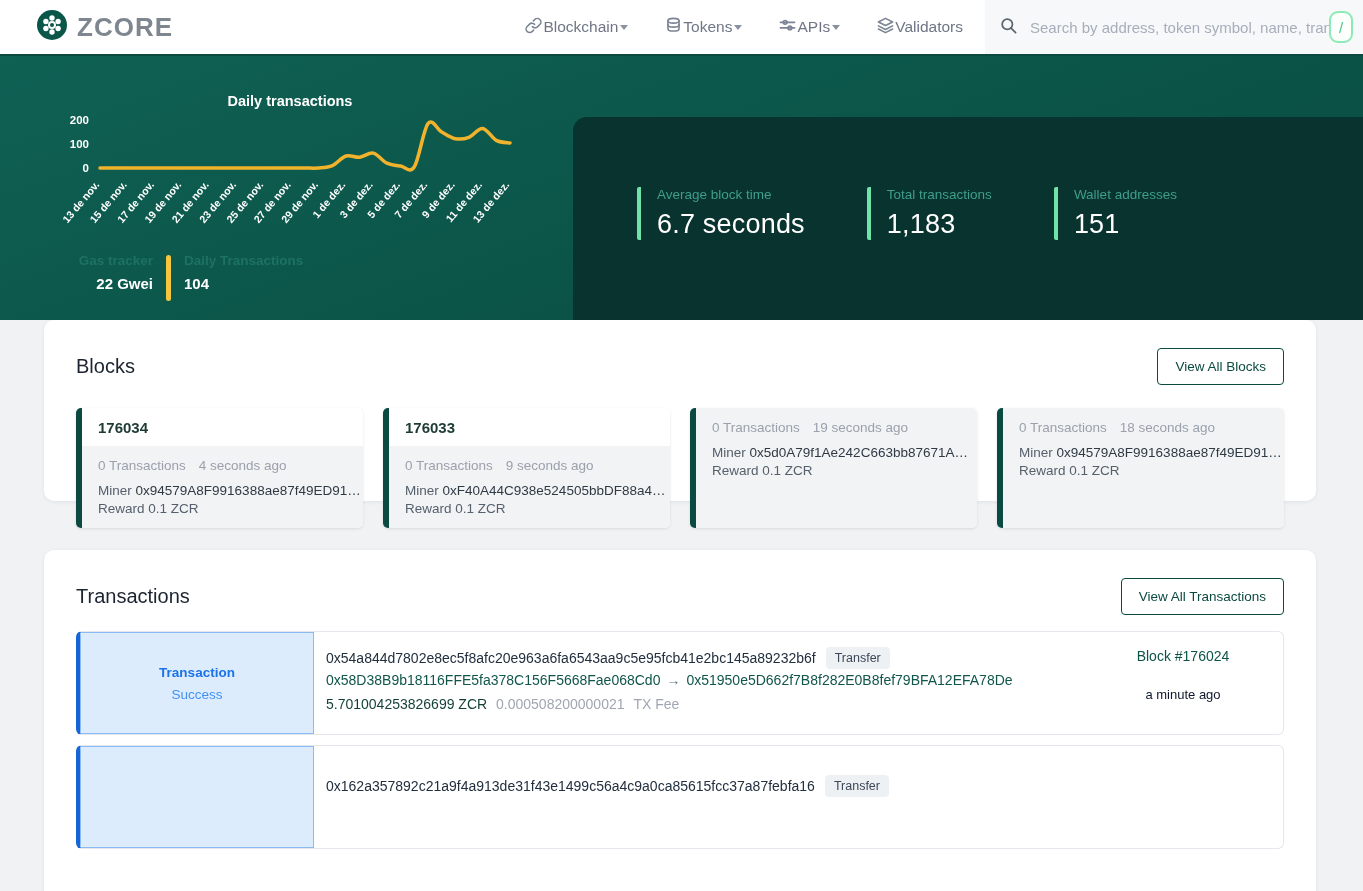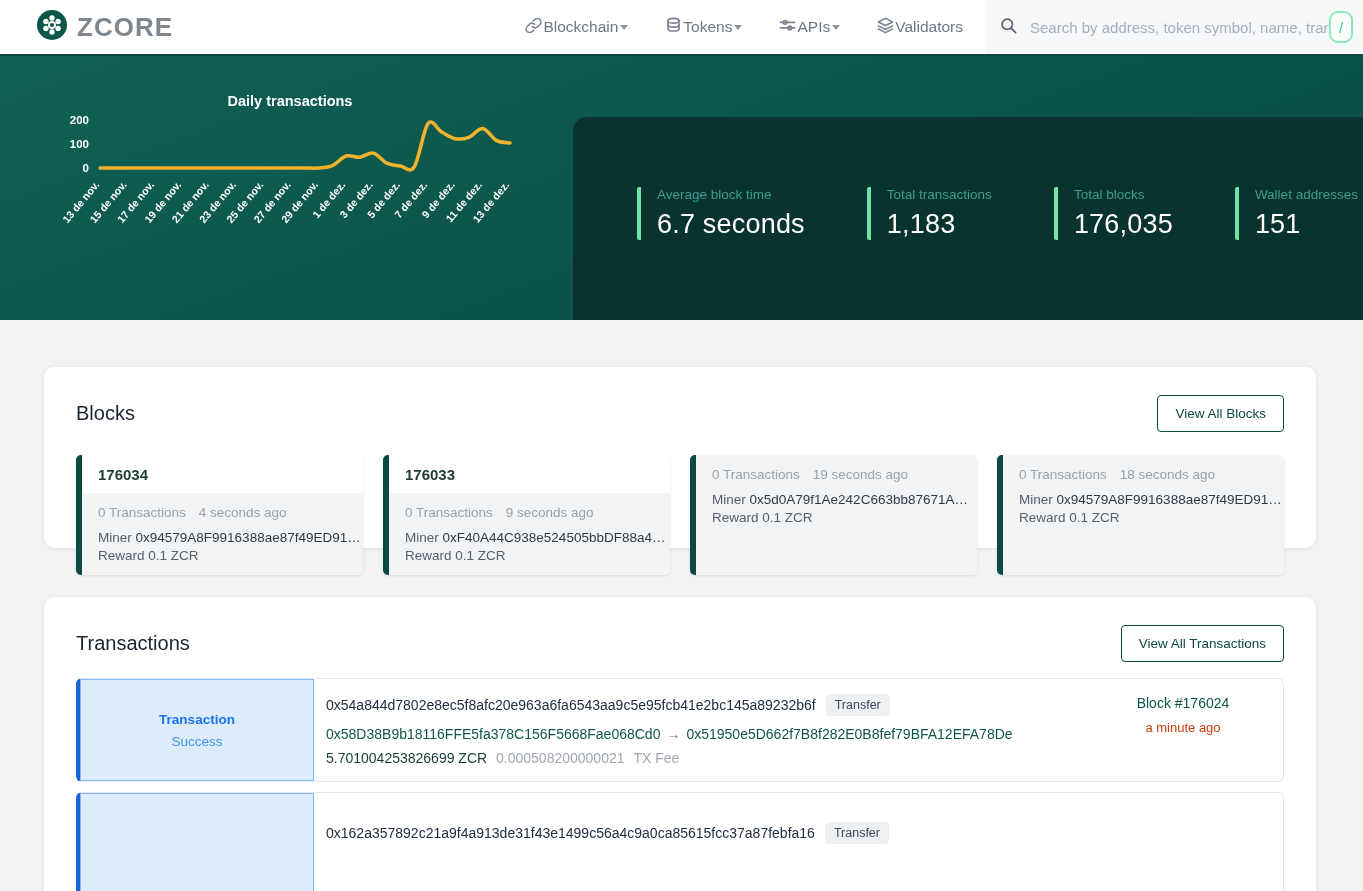--- a/index.html
+++ b/index.html
@@ -54,21 +54,21 @@
 
   
   .section-card{width:1272px;margin-left:44px;background:#fff;border-radius:10px;
     box-shadow:0 1px 4px rgba(16,24,40,.07);padding:28px 32px 30px}
   .section-head{display:flex;align-items:center;justify-content:space-between}
   .section-title{font-size:20px;color:#1b2430;font-weight:500}
   .view-all-btn{background:#fff;border:1px solid var(--teal-dark);color:var(--teal-dark);
     border-radius:4px;font-size:13.5px;padding:10px 17px;cursor:pointer;font-family:inherit}
 
   
-  .blocks-card{margin-top:47px;height:181px}
+  .blocks-card{height:181px}
   .blocks-grid{display:grid;grid-template-columns:repeat(4,1fr);gap:20px;margin-top:23px}
   .block-card{border-left:6px solid var(--teal-dark);border-radius:5px;overflow:hidden;
     box-shadow:0 1px 3px rgba(0,0,0,.10);height:120px;display:flex;flex-direction:column;background:#fff}
   .block-top{padding:11px 16px 9px}
   .block-num{font-size:15px;font-weight:700;color:#1d3a33}
   .block-bottom{background:#f2f3f5;flex:1;padding:12px 16px;font-size:13.5px;white-space:nowrap;overflow:hidden}
   .block-meta{color:var(--muted)}
   .block-meta .age{margin-left:13px}
   .block-line{margin-top:10px;color:#55606c}
   .block-line + .block-line{margin-top:3px}
@@ -82,29 +82,29 @@
   .tx-status{width:234px;background:#ddecfc;border:1px solid #8abaf2;display:flex;flex-direction:column;
     align-items:center;justify-content:center;gap:7px;font-size:13.5px}
   .tx-type{color:#1a73e8;font-weight:700}
   .tx-success{color:#4292f0}
   .tx-mid{flex:1;padding:15px 12px;font-size:14px}
   .tx-line1{display:flex;align-items:center}
   .tx-hash{color:#222f3e}
   .tx-badge{margin-left:10px;background:#eef1f4;color:#3c4858;border-radius:4px;
     padding:4px 9px;font-size:12.5px}
   .tx-badge:empty{display:none}
-  .tx-line2{margin-top:10px;color:#10564a}
+  .tx-line2{margin-top:3px;color:#10564a}
   .tx-line2 a{color:#10564a}
   .tx-line2 .arrow{margin:0 6px;color:#56707f}
   .tx-line3{margin-top:8px}
   .tx-value{color:#113f37}
   .tx-fee{color:#a0a6b1;margin-left:5px}
   .tx-right{width:200px;padding:16px 20px;text-align:center;font-size:14px}
   .tx-block{color:#0d5448;display:block}
-  .tx-age{color:#c2410c;font-size:13px;margin-top:9px}
+  .tx-age{color:#0f172a;font-size:13px;margin-top:23px}
 </style>
 </head>
 <body>
 
 <div class="navbar">
   <div class="logo">
     <span>
       <svg width="32" height="32" viewBox="0 0 32 32">
         <circle cx="16" cy="16" r="15" fill="#0a574a"></circle>
         <g fill="#fff">
@@ -207,29 +207,36 @@
   <div class="stats-panel">
     <div class="stat">
       <div class="stat-label">Average block time</div>
       <div class="stat-value">6.7 seconds</div>
     </div>
     <div class="stat">
       <div class="stat-label">Total transactions</div>
       <div class="stat-value">1,183</div>
     </div>
     <div class="stat">
-      <div class="stat-label">Total blocks</div>
-      <div class="stat-value">176,035</div>
-    </div>
-    <div class="stat">
       <div class="stat-label">Wallet addresses</div>
       <div class="stat-value">151</div>
     </div>
   </div>
 
+  <div class="substats">
+    <div class="substat right-align">
+      <span class="substat-label">Gas tracker</span>
+      <span class="substat-value">22 Gwei</span>
+    </div>
+    <div class="gold-divider"></div>
+    <div class="substat">
+      <span class="substat-label">Daily Transactions</span>
+      <span class="substat-value">104</span>
+    </div>
+  </div>
 </div>
 
 <div class="section-card blocks-card">
   <div class="section-head">
     <div class="section-title">Blocks</div>
     <button class="view-all-btn">View All Blocks</button>
   </div>
   <div class="blocks-grid">
 
     <div class="block-card">

